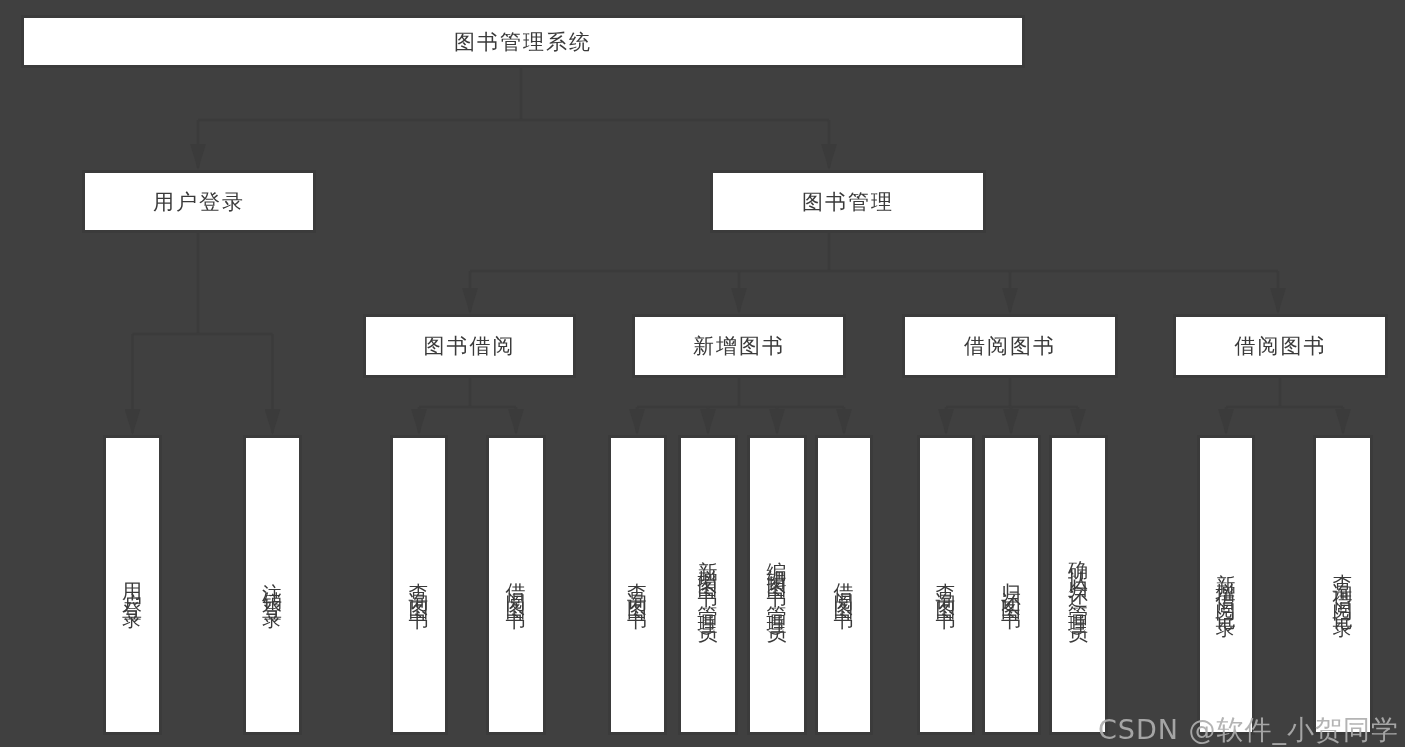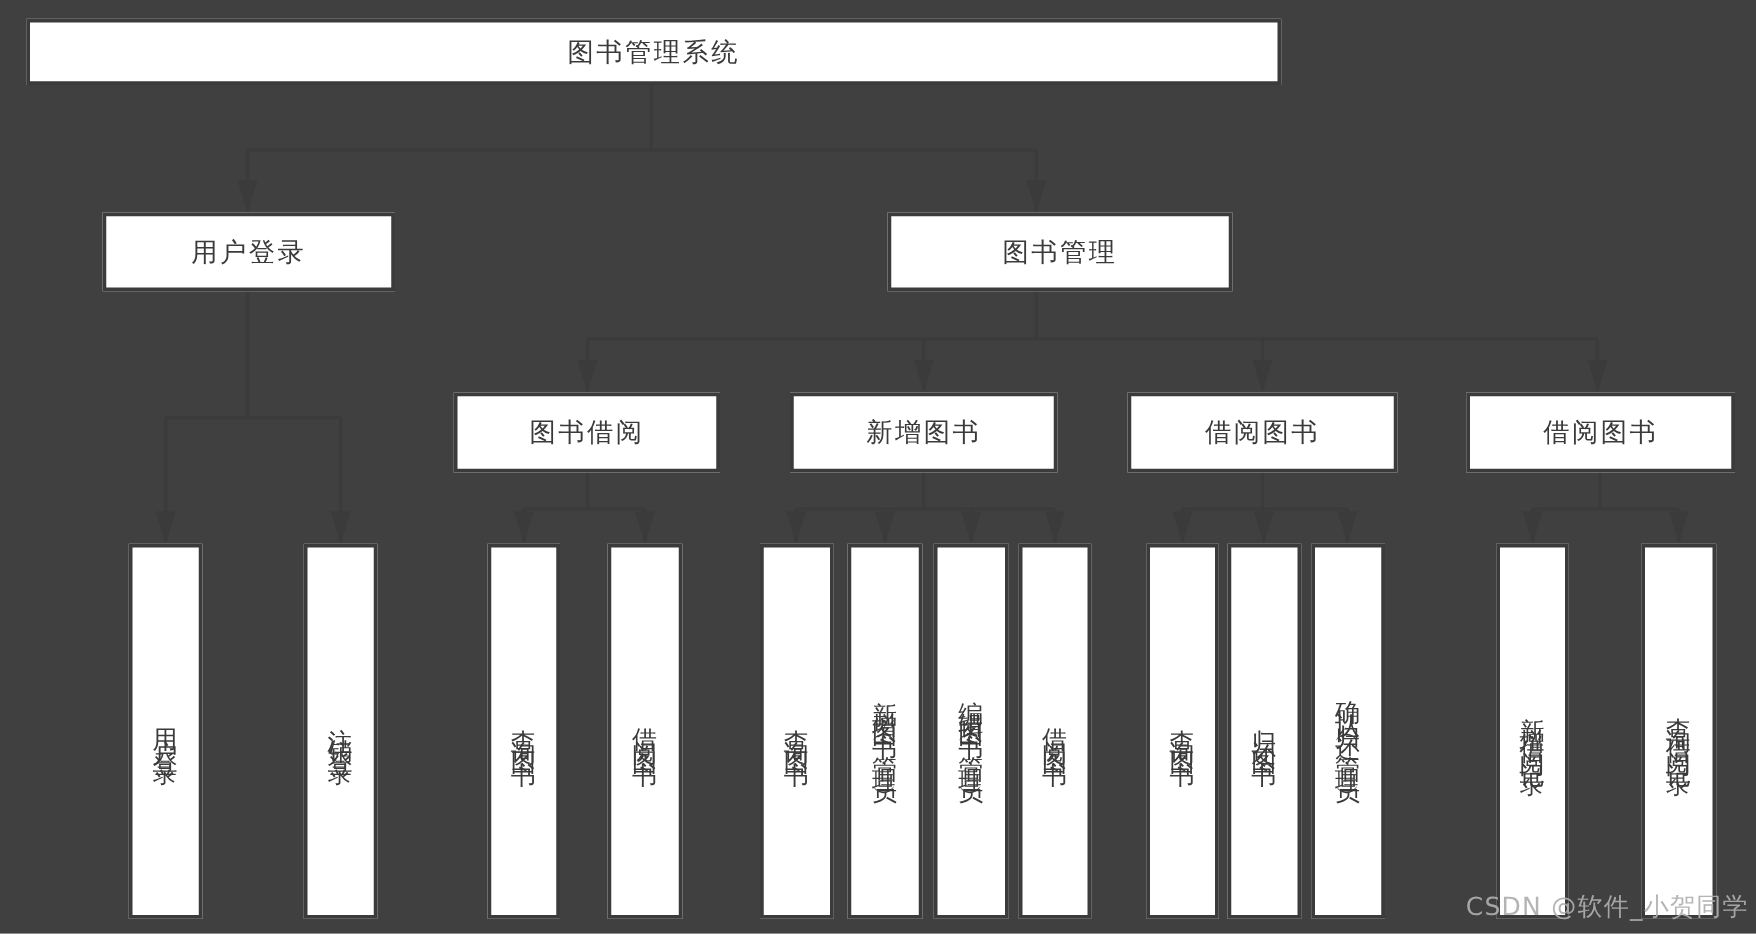--- a/index.html
+++ b/index.html
@@ -44,21 +44,21 @@
     color: #3a3a3a;
     letter-spacing: 9px;
     line-height: 1;
     white-space: nowrap;
   }
   .watermark {
     position: absolute;
     right: 6px;
     top: 712px;
     z-index: 3;
-    font-size: 20px;
+    font-size: 27px;
     color: #aeaeae;
     opacity: 0.92;
     letter-spacing: 1px;
     white-space: nowrap;
   }
 </style>
 </head>
 <body>
 
 <div class="stage">

